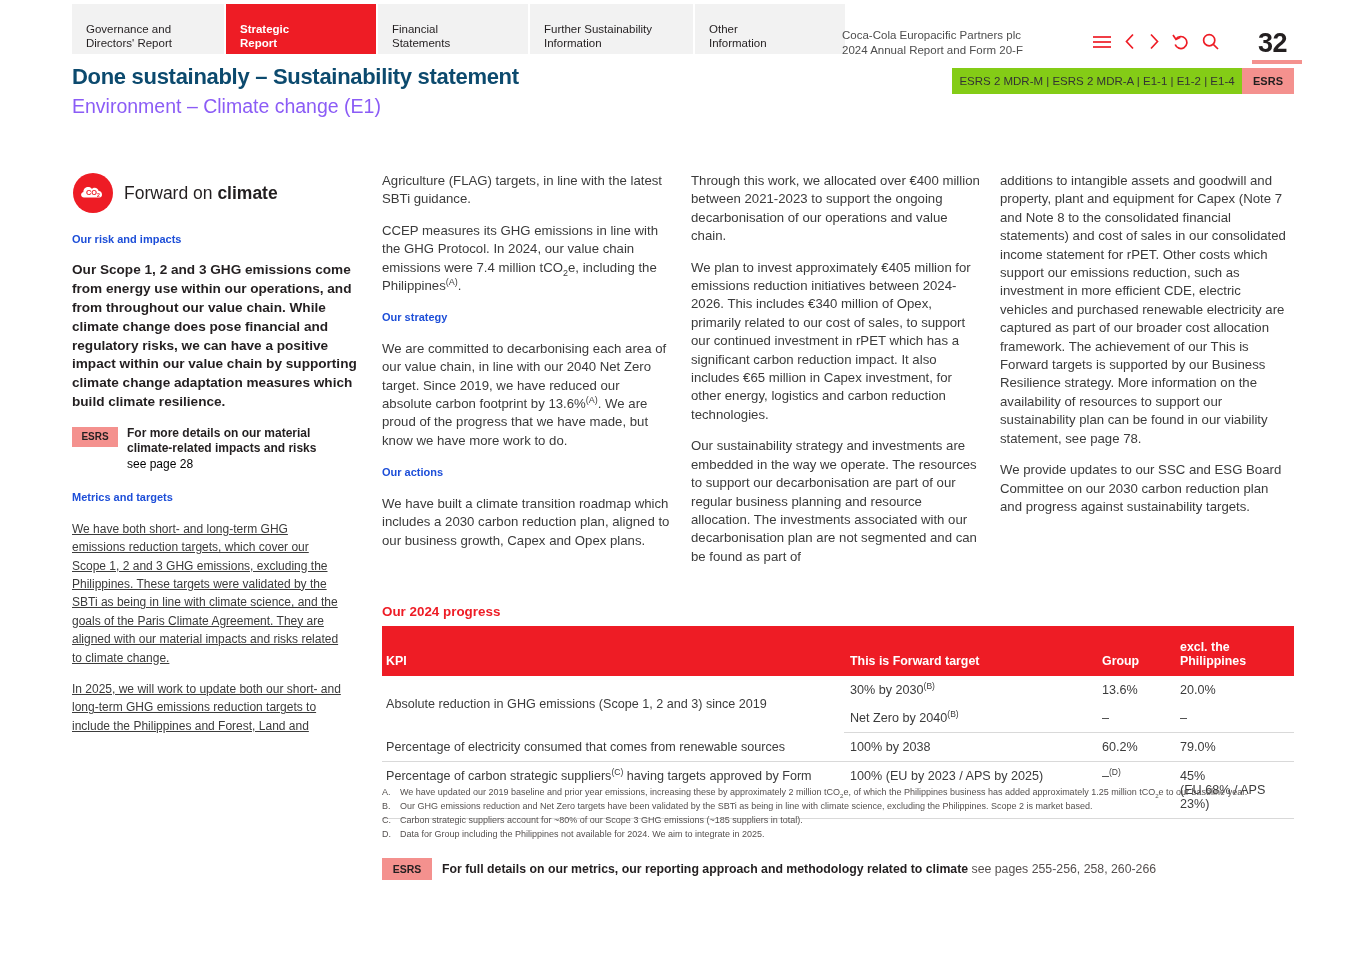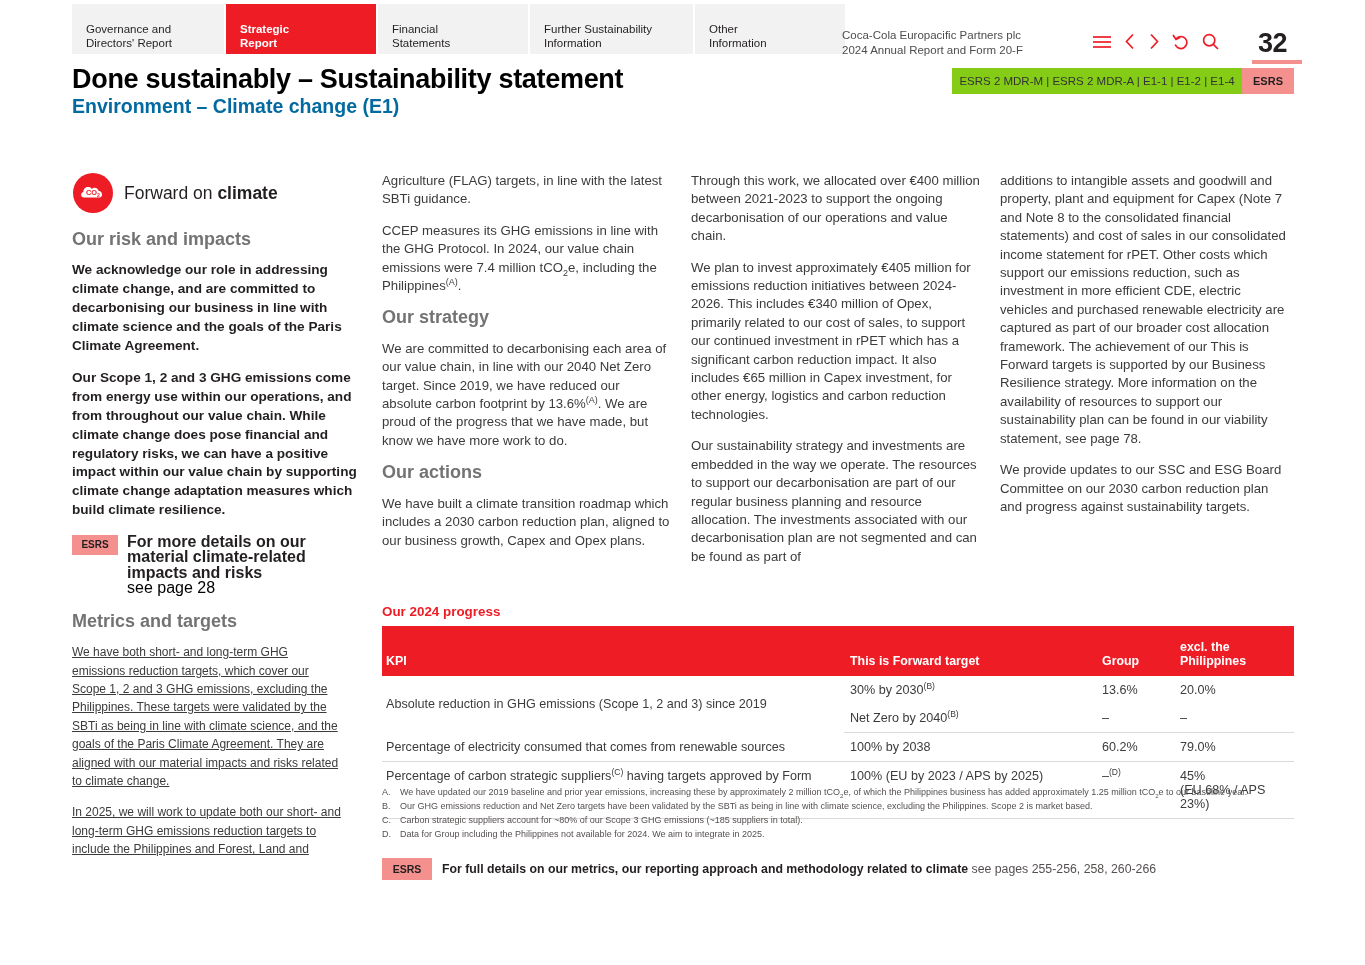--- a/index.html
+++ b/index.html
@@ -36,25 +36,25 @@
 
   .pagenum {
     position: absolute; left: 1258px; top: 28px;
     font-size: 27px; font-weight: 700; color: #231f20; letter-spacing: -0.5px;
   }
   .pagerule { position: absolute; left: 1252px; top: 60px; width: 50px; height: 4px; background: #f4918e; }
 
   
   .h1 {
     position: absolute; left: 72px; top: 64px;
-    font-size: 27px; font-weight: 700; letter-spacing: -0.3px; color: #000000;
+    font-size: 22px; font-weight: 700; letter-spacing: -0.3px; color: #0c4a6e;
   }
   .h2 {
     position: absolute; left: 72px; top: 95px;
-    font-size: 19.5px; font-weight: 700; color: #0369a1;
+    font-size: 19.5px; font-weight: 400; color: #8b5cf6;
   }
 
   .esrs-ref {
     position: absolute; left: 952px; top: 68px; width: 290px; height: 26px;
     background: #84cc16; display: flex; align-items: center; justify-content: center;
     font-size: 11.5px; color: #333;
   }
   .esrs-chip {
     position: absolute; left: 1242px; top: 68px; width: 52px; height: 26px;
     background: #f4918e; color: #231f20; font-size: 11px; font-weight: 700;
@@ -67,30 +67,30 @@
   .col1 { left: 72px; width: 287px; color: #231f20; }
   .col2 { left: 382px; width: 288px; }
   .col3 { left: 691px; width: 292px; }
   .col4 { left: 1000px; width: 292px; }
 
   .ico-row { display: flex; align-items: center; margin-bottom: 16px; }
   .co2-icon { width: 42px; height: 42px; flex: 0 0 42px; margin-right: 10px; }
   .ico-label { font-size: 17.5px; color: #231f20; font-weight: 400; }
   .ico-label b { font-weight: 700; }
 
-  .redhead { color: #737373; font-weight: 700; font-size: 18px; margin: 0 0 1px 0; }
+  .redhead { color: #1d4ed8; font-weight: 700; font-size: 11px; margin: 0 0 1px 0; }
   .col1 .body-bold { font-weight: 700; font-size: 13.6px; line-height: 18.8px; color: #231f20; margin: 0 0 14px 0; }
 
   .esrs-note { display: flex; align-items: flex-start; margin: 4px 0 16px 0; }
   .esrs-note .chip {
     width: 46px; height: 20px; flex: 0 0 46px; background: #f4918e; color: #231f20;
     font-size: 10px; font-weight: 700; display: flex; align-items: center; justify-content: center;
     margin-right: 9px; margin-top: 1px;
   }
-  .esrs-note .txt { font-size: 16px; line-height: 15.5px; }
+  .esrs-note .txt { font-size: 12px; line-height: 15.5px; }
   .esrs-note .txt b { font-weight: 700; color: #231f20; }
   .esrs-note .txt span { color: #000000; }
 
   .col1 .plain { font-size: 12px; line-height: 18.4px; color: #3b3b3b; margin: 0 16px 13px 0; text-decoration: underline; }
 
   sup { font-size: 0.68em; vertical-align: super; line-height: 0; }
   sub { font-size: 0.68em; vertical-align: sub; line-height: 0; }
 
   
   .tbl-title {
@@ -203,21 +203,20 @@
         <svg width="42" height="42" viewBox="0 0 42 42">
           <circle cx="21" cy="21" r="20" fill="#ee1c25"></circle>
           <path d="M12 25.5 C8.6 25.5 8 20.8 11.4 20.1 C11 15.2 17.6 13.3 19.9 17 C21.6 14.6 26.4 15.4 26.6 19.1 C30.4 18.6 31.6 25.5 27.4 25.5 Z" fill="#ffffff"></path>
           <text x="21" y="23.4" font-family="Liberation Sans, sans-serif" font-size="7.4" font-weight="700" fill="#ee1c25" text-anchor="middle">CO<tspan font-size="5.2" dy="1.6">2</tspan></text>
         </svg>
       </span>
       <span class="ico-label"><span>Forward on </span><b>climate</b></span>
     </div>
 
     <p class="redhead">Our risk and impacts</p>
-    <p class="body-bold">We acknowledge our role in addressing climate change, and are committed to decarbonising our business in line with climate science and the goals of the Paris Climate Agreement.</p>
     <p class="body-bold">Our Scope 1, 2 and 3 GHG emissions come from energy use within our operations, and from throughout our value chain. While climate change does pose financial and regulatory risks, we can have a positive impact within our value chain by supporting climate change adaptation measures which build climate resilience.</p>
 
     <div class="esrs-note">
       <span class="chip">ESRS</span>
       <span class="txt"><b>For more details on our material climate-related impacts and risks</b><br><span>see page 28</span></span>
     </div>
 
     <p class="redhead">Metrics and targets</p>
     <p class="plain">We have both short- and long-term GHG emissions reduction targets, which cover our Scope 1, 2 and 3 GHG emissions, excluding the Philippines. These targets were validated by the SBTi as being in line with climate science, and the goals of the Paris Climate Agreement. They are aligned with our material impacts and risks related to climate change.</p>
     <p class="plain">In 2025, we will work to update both our short- and long-term GHG emissions reduction targets to include the Philippines and Forest, Land and</p>

